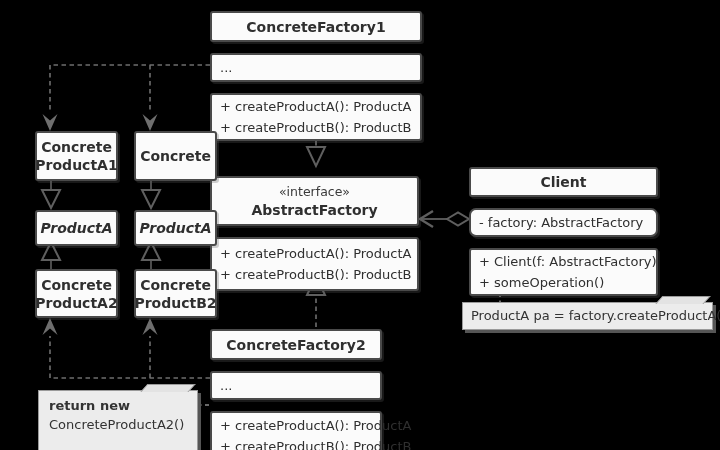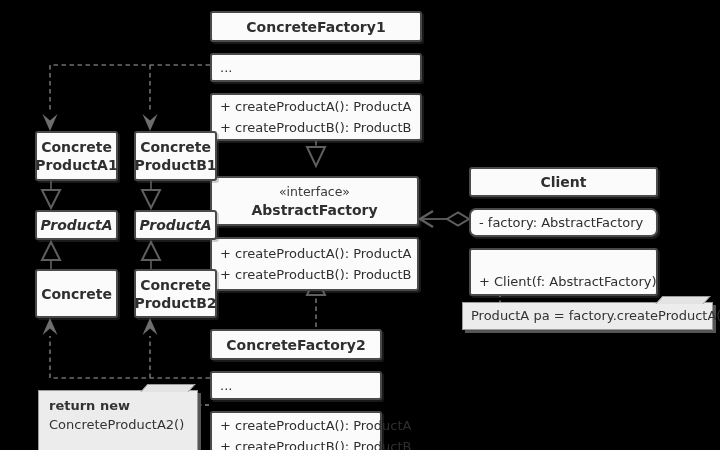--- a/index.html
+++ b/index.html
@@ -24,27 +24,27 @@
 
   
   #cf1 { left:210px; top:11px;  width:212px; }
   #cf1 .c1 { height:31px; } #cf1 .c2 { height:29px; } #cf1 .c3 { height:48px; }
   #af  { left:210px; top:168px; width:209px; }
   #af .c1 { height:50px;margin-top:8px; } #af .c2 { height:54px; }
   #cf2 { left:210px; top:329px; width:172px; }
   #cf2 .c1 { height:31px; } #cf2 .c2 { height:29px; } #cf2 .c3 { height:49px; }
   
   #client { left:469px; top:167px; width:189px; }
-  #client .c1 { height:30px; } #client .c2 { height:29px;border-radius:7px; } #client .c3 { height:48px;justify-content:flex-end; }
+  #client .c1 { height:30px; } #client .c2 { height:29px;border-radius:7px; } #client .c3 { height:48px; }
   
   .smallbox { width:83px;margin-left:25px; }
   #cpa1 { left:10px;  top:131px; } #cpb1 { left:109px; top:131px; }
   #cpa1 .c1, #cpb1 .c1 { height:50px; }
   #pa   { left:10px;  top:210px; } #pb   { left:109px; top:210px; }
-  #pa .c1, #pb .c1 { height:30px; }
+  #pa .c1, #pb .c1 { height:36px; }
   #cpa2 { left:10px;  top:269px; } #cpb2 { left:109px; top:269px; }
   #cpa2 .c1, #cpb2 .c1 { height:49px; }
 
   
   .note {
     position:absolute; z-index:2; background:#ececec; border:1px solid #9a9a9a;
     color:#333; font-size:13px; box-shadow:3px 3px 0 #555;
   }
   .note .flap {
     position:absolute; top:-7px; right:5px; width:46px; height:7px;
@@ -129,44 +129,45 @@
     </div>
   </div>
 
   <div class="cls" id="client">
     <div class="cmp title c1">Client</div>
     <div class="cmp members c2">
       <div class="member">- factory: AbstractFactory</div>
     </div>
     <div class="cmp members c3">
       <div class="member">+ Client(f: AbstractFactory)</div>
+      <div class="member">+ someOperation()</div>
     </div>
   </div>
 
   <div class="cls smallbox" id="cpa1">
     <div class="cmp title c1">
       <div>Concrete</div>
       <div>ProductA1</div>
     </div>
   </div>
   <div class="cls smallbox" id="cpb1">
     <div class="cmp title c1">
       <div>Concrete</div>
-      <div>ProductB1</div>
     </div>
   </div>
   <div class="cls smallbox" id="pa">
     <div class="cmp title c1 italic">ProductA</div>
   </div>
   <div class="cls smallbox" id="pb">
     <div class="cmp title c1 italic">ProductA</div>
   </div>
   <div class="cls smallbox" id="cpa2">
     <div class="cmp title c1">
       <div>Concrete</div>
+      <div>ProductA2</div>
     </div>
   </div>
   <div class="cls smallbox" id="cpb2">
     <div class="cmp title c1">
       <div>Concrete</div>
       <div>ProductB2</div>
     </div>
   </div>
 
   <div class="note" id="note-client">

